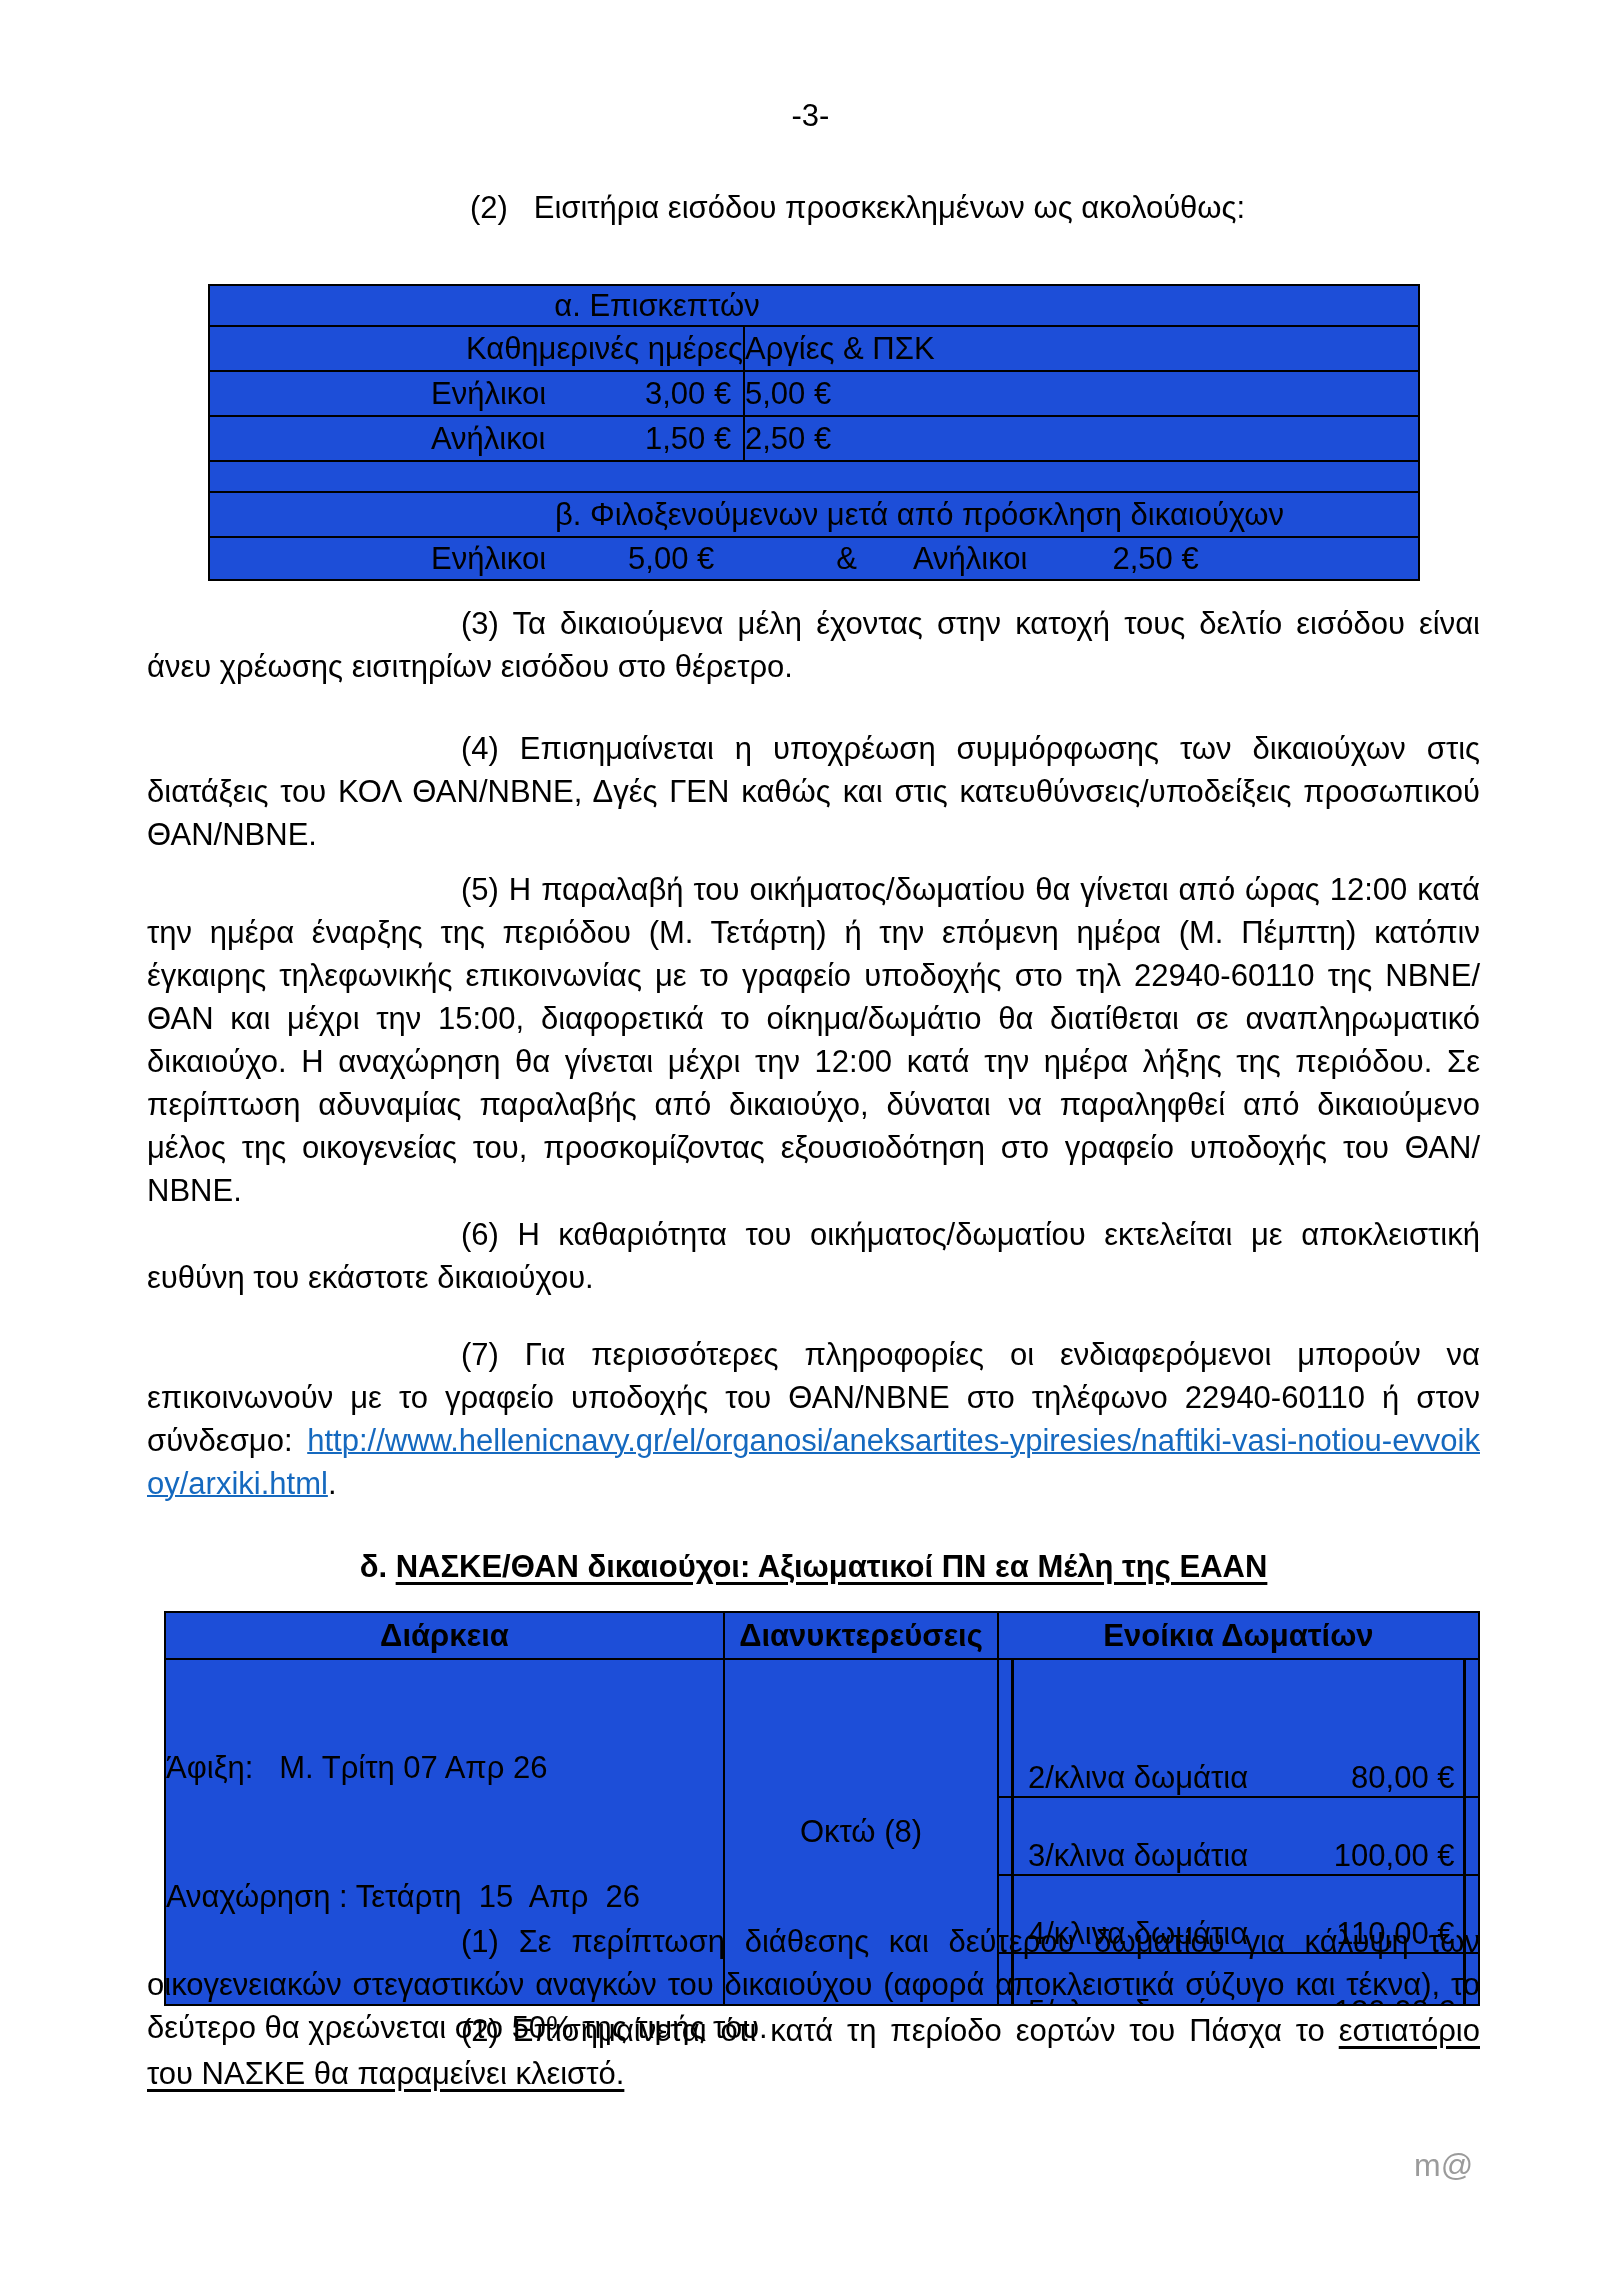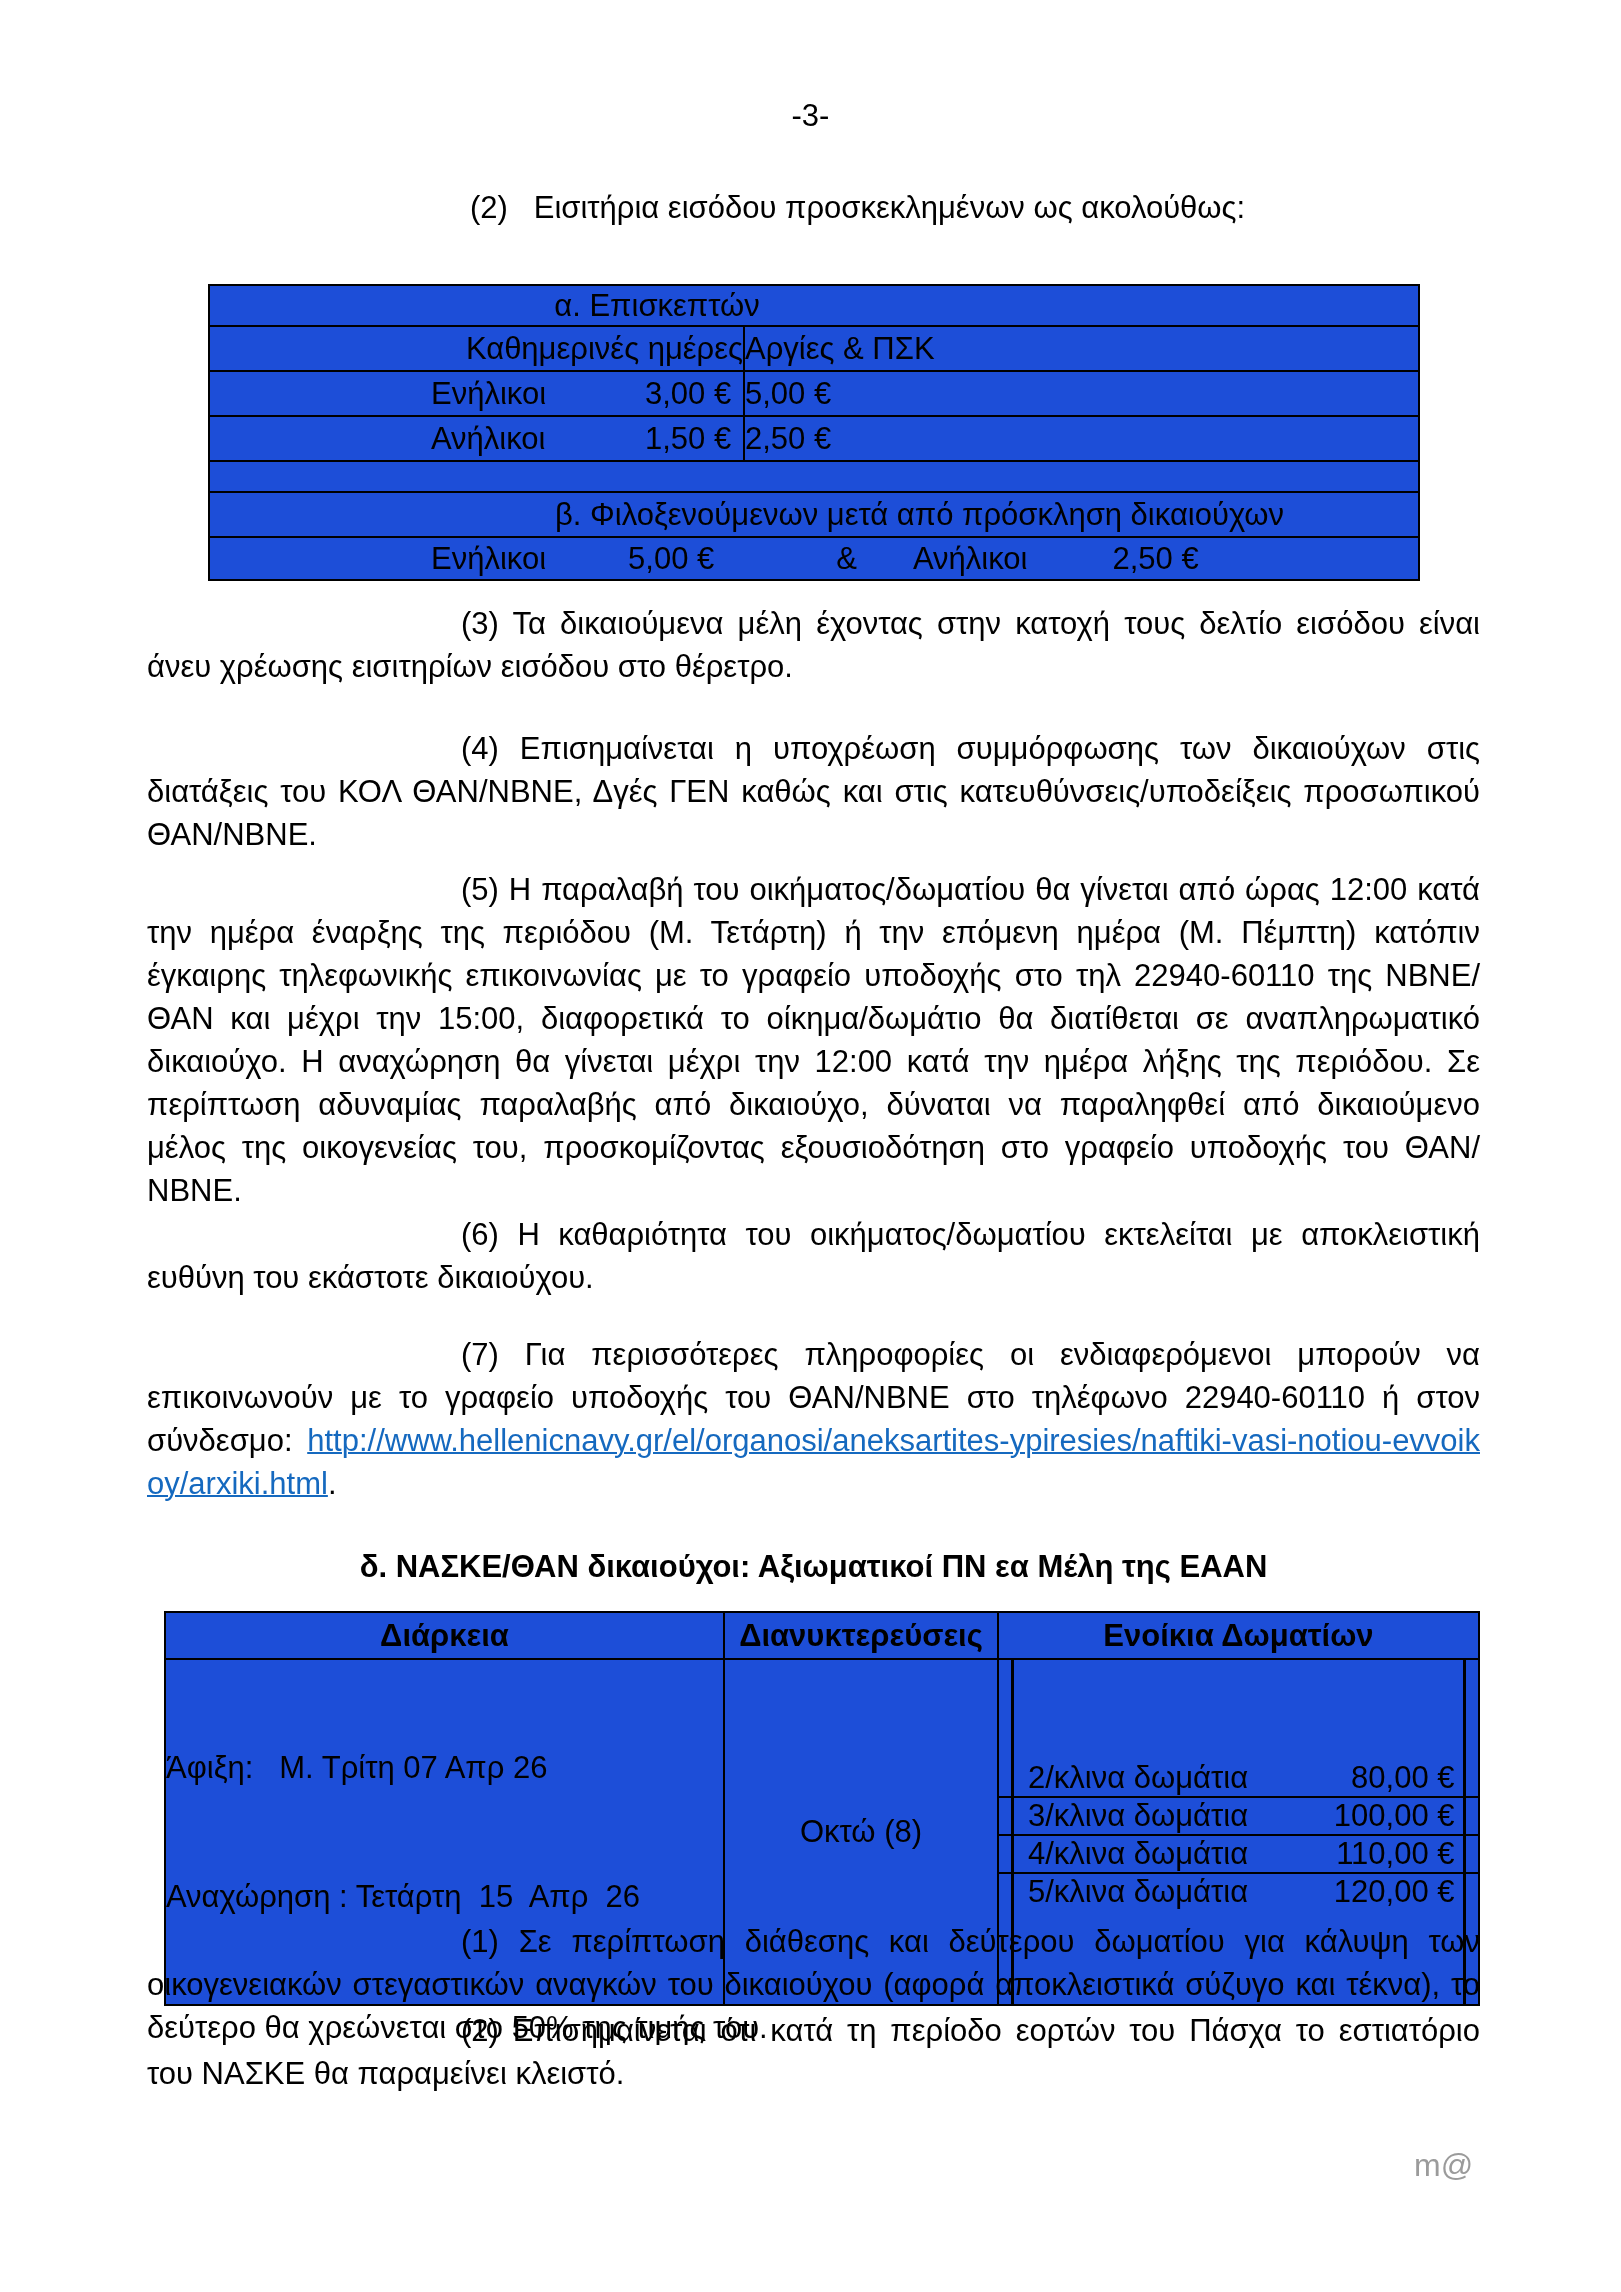--- a/index.html
+++ b/index.html
@@ -15,21 +15,21 @@
   .indent{text-indent:314px;}
   .intro{top:186px;text-align:left;text-indent:323px;white-space:pre-wrap;}
   .p3{top:602px;}
   .p4{top:727px;}
   .p5{top:868px;}
   .p6{top:1213px;}
   .p7{top:1333px;}
   .n1{top:1920px;}
   .n2{top:2009px;}
   .link{color:#1569BF;text-decoration:underline;text-decoration-thickness:2px;cursor:pointer;word-break:break-all;}
-  .u{text-decoration-thickness:2.9px;text-underline-offset:4.9px;}
+  .u{text-decoration:underline;text-decoration-thickness:2.9px;text-underline-offset:4.9px;}
   .heading-d{top:1549px;left:147px;width:1333px;text-align:center;font-weight:bold;}
 
   
   .doc-table{border-collapse:collapse;table-layout:fixed;background:#1d4ed8;}
   .doc-table td,.doc-table th{border:2.9px solid #000;vertical-align:middle;padding:0;font-weight:normal;overflow:hidden;}
   .t1{top:284px;left:208px;width:1210px;}
   .t1 .r1 td{height:39px;text-align:center;padding-right:314px;}
   .t1 .r2 td{height:43px;}
   .t1 .r3 td,.t1 .r4 td{height:43px;}
   .t1 .r5 td{height:29px;}
@@ -43,21 +43,21 @@
   .t1-brow .g1{margin-left:82px;}
   .t1-brow .g2{margin-left:122px;}
   .t1-brow .g3{margin-left:56px;}
   .t1-brow .g4{margin-left:85px;}
 
   .t2{top:1611px;left:164px;width:1314px;}
   .t2 th{height:45px;font-weight:bold;text-align:center;}
   .t2-dur{padding-left:19.6px;line-height:43px;white-space:pre-wrap;}
   .t2-nights{text-align:center;border-radius:21px;}
   .t2-rooms{position:relative;height:145px;}
-  .rooms-wrap{display:flex;flex-direction:column;height:145px;}
+  .rooms-wrap{display:flex;flex-direction:column;height:145px;gap:40px;}
   .room-row{flex:1;display:flex;align-items:center;justify-content:space-between;
     padding-left:29px;padding-right:23.5px;border-bottom:2.9px solid #000;}
   .room-row:last-child{border-bottom:none;}
   .vline{position:absolute;top:0;bottom:0;width:2.9px;background:#000;}
   .vl-left{left:11.8px;}
   .vl-right{right:11.8px;}
 
   .watermark{top:2147px;left:1414px;color:#9B9B9B;font-size:32px;}
 </style>
 </head>

